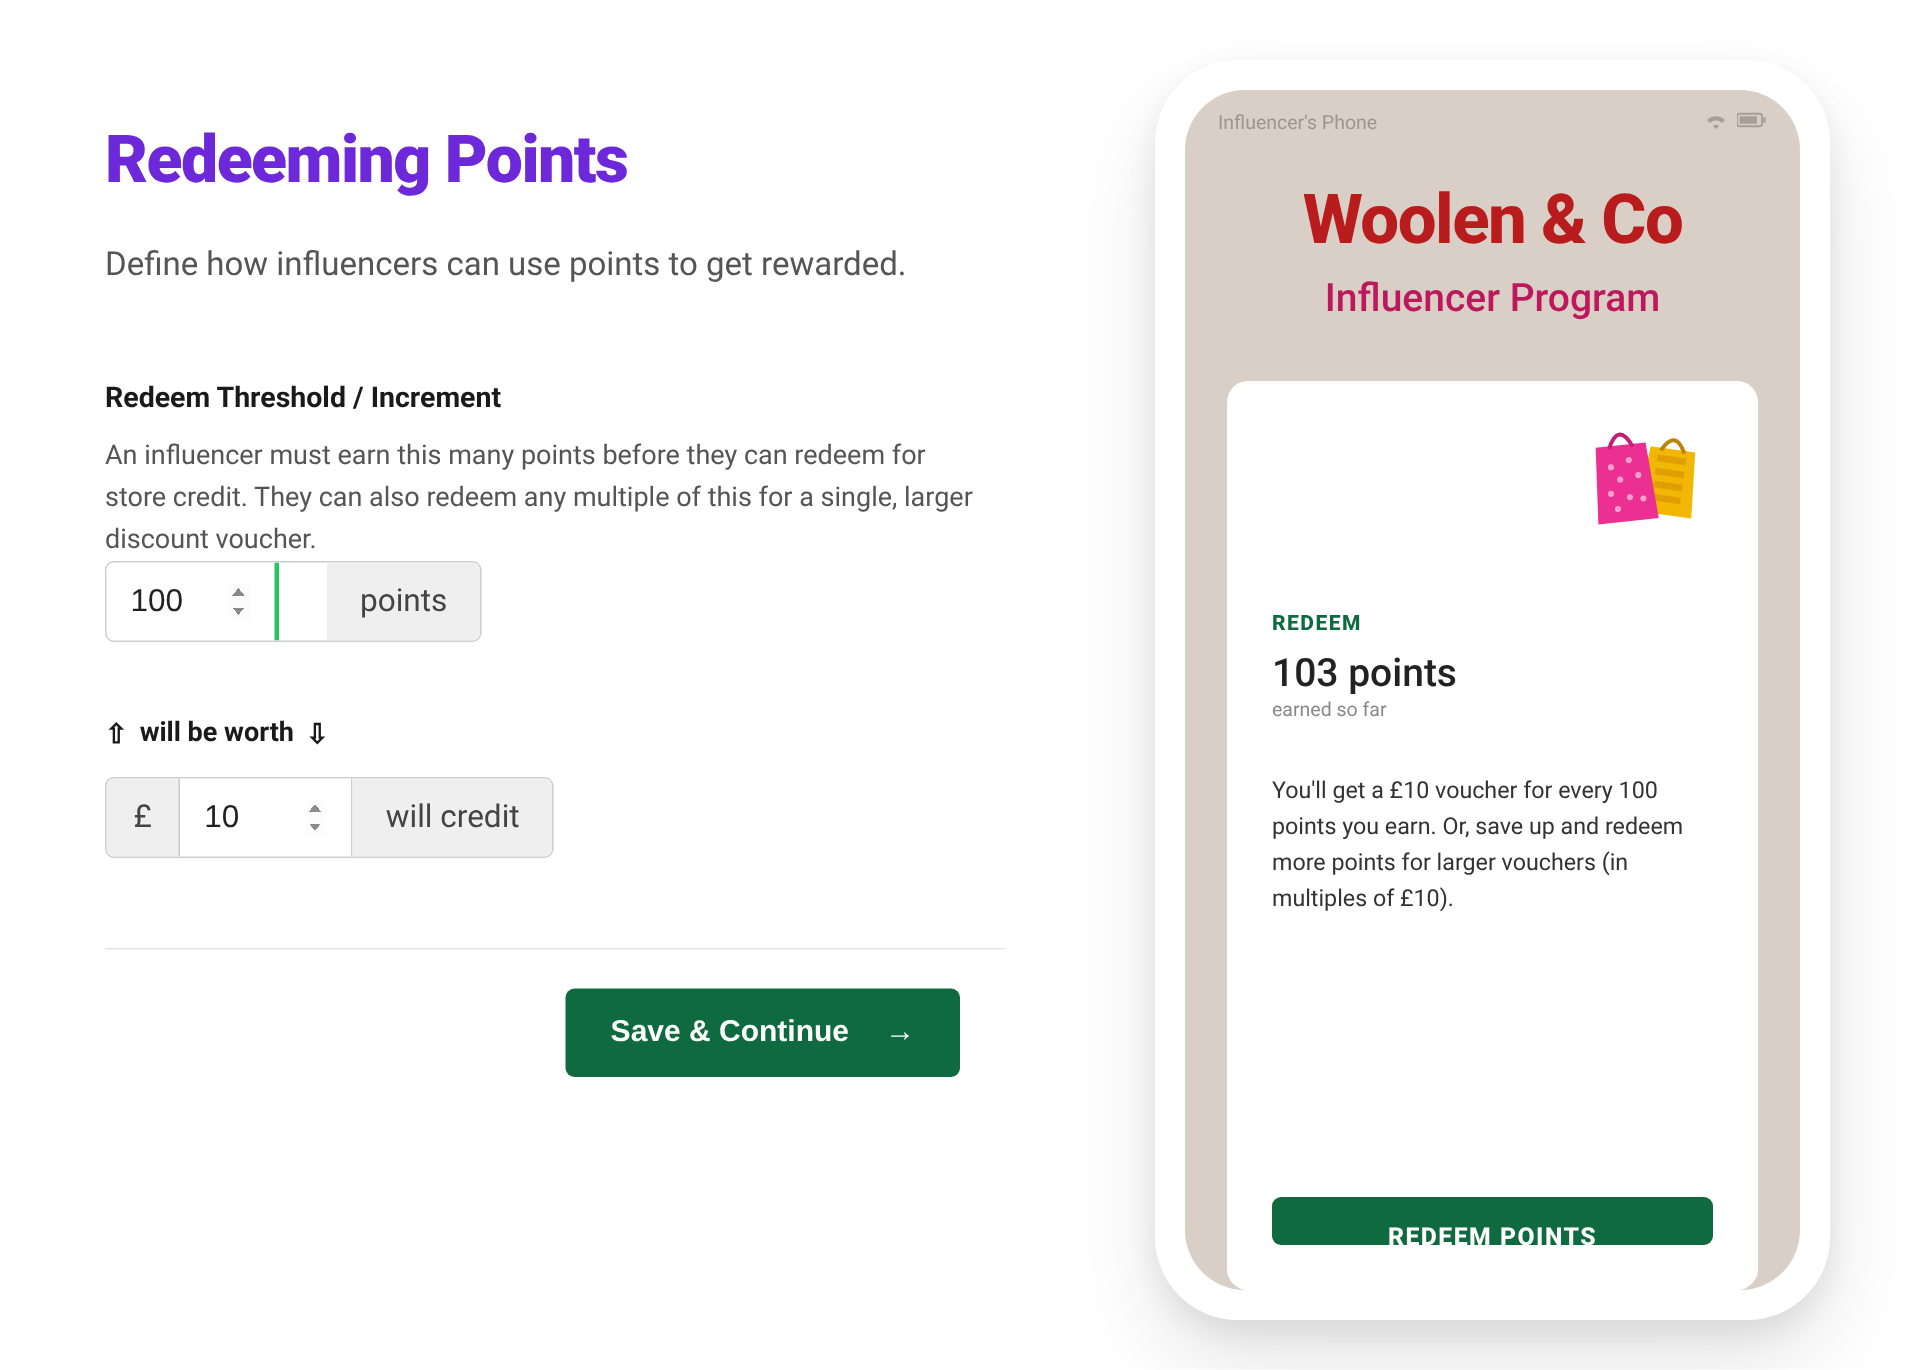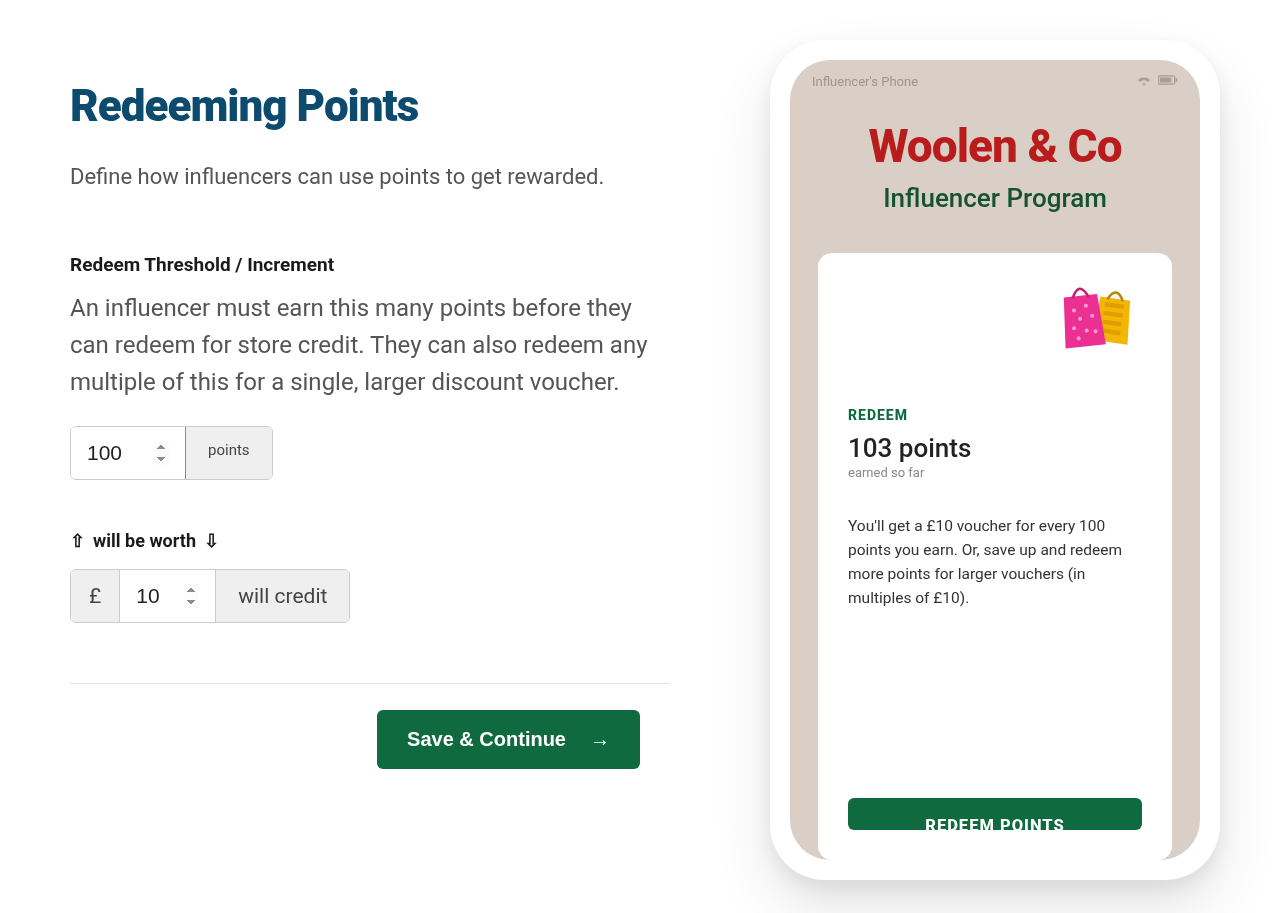--- a/index.html
+++ b/index.html
@@ -17,64 +17,64 @@
     gap: 100px;
   }
   .left {
     flex: 0 0 600px;
   }
   .page-title {
     font-size: 44px;
     font-weight: 900;
     letter-spacing: -1px;
     margin-bottom: 28px;
-    color: #0c4a6e;
+    color: #6d28d9;
   }
   .page-sub {
     font-size: 22px;
     color: #555;
     line-height: 1.5;
     margin-bottom: 60px;
     max-width: 540px;
   }
   .section-label {
     font-size: 19px;
     font-weight: 700;
     margin-bottom: 14px;
   }
   .section-desc {
-    font-size: 24px;
+    font-size: 18px;
     color: #555;
     line-height: 1.55;
-    margin-bottom: 24px;
     max-width: 580px;
   }
   .field-row {
     display: inline-flex;
     border: 1px solid #ccc;
     border-radius: 6px;
     overflow: hidden;
     margin-bottom: 50px;
   }
   .field-row .num-input {
     width: 115px;
     border: none;
     padding: 14px 16px;
     font-size: 21px;
     color: #222;
     outline: none;
     background: #fff;
-    border-right: 1px solid #22c55e;
+    border-right: 3px solid #22c55e;
   }
   .field-row .suffix {
     background: #efefef;
     padding: 14px 22px;
-    font-size: 15px;
+    font-size: 21px;
     color: #444;
     border: none;
+    margin-left: 32px;
   }
   .worth-label {
     font-size: 18px;
     font-weight: 700;
     margin-bottom: 18px;
     display:flex; align-items:center; gap:8px;
   }
   .field-row2 {
     display: inline-flex;
     border: 1px solid #ccc;
@@ -83,21 +83,21 @@
     margin-bottom: 60px;
   }
   .field-row2 .prefix {
     background: #efefef;
     padding: 14px 18px;
     font-size: 21px;
     color: #444;
     border-right: 1px solid #ccc;
   }
   .field-row2 .num-input {
-    width: 96px;
+    width: 115px;
     border: none;
     padding: 14px 16px;
     font-size: 21px;
     color: #222;
     outline: none;
     background: #fff;
     border-right: 1px solid #ccc;
   }
   .field-row2 .suffix {
     background: #efefef;
@@ -154,21 +154,21 @@
     font-size: 46px;
     font-weight: 800;
     text-align: center;
     color: #b91c1c;
     letter-spacing: -1px;
     margin-top: 22px;
   }
   .program {
     font-size: 26px;
     text-align: center;
-    color: #14532d;
+    color: #be185d;
     font-weight: 500;
     margin-top: 10px;
     margin-bottom: 40px;
   }
   .card {
     background: #fff;
     border-radius: 14px;
     margin: 0 28px;
     flex: 1;
     padding: 34px 30px 30px;

